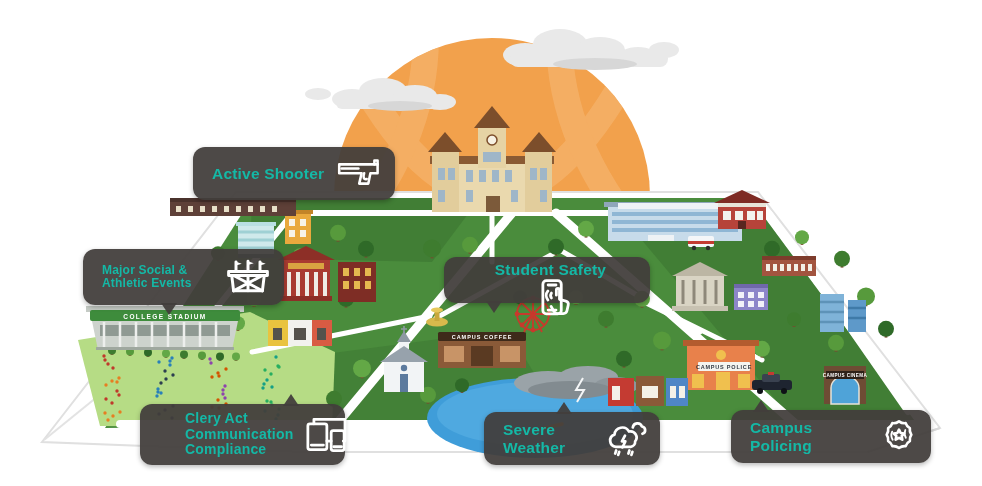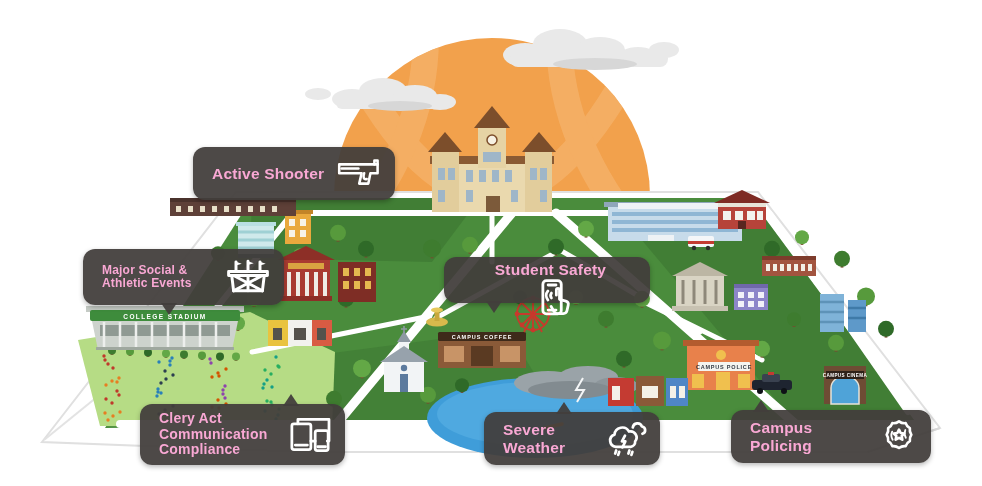--- a/index.html
+++ b/index.html
@@ -6,25 +6,25 @@
   .stage{
     position:relative;width:982px;height:486px;overflow:hidden;background:#ffffff;
     font-family:"Liberation Sans",sans-serif;
   }
   .scene-svg{position:absolute;left:0;top:0;}
   .banner-text{font-family:"Liberation Sans",sans-serif;font-weight:bold;fill:#ffffff;}
 
   
   .callout{
     position:absolute;display:flex;align-items:center;box-sizing:border-box;
-    background:rgba(66,62,59,0.94);border-radius:12px;color:#f9a8d4;
+    background:rgba(66,62,59,0.94);border-radius:12px;color:#14b8a6;
     padding:4px 12px 4px 19px;box-shadow:0 2px 5px rgba(0,0,0,0.28);z-index:5;
   }
   .co-label{flex:1;font-weight:bold;font-size:15.5px;line-height:1.12;letter-spacing:0.2px;}
-  .co-label.small{font-size:14px;}
+  .co-label.small{font-size:14px;margin-left:26px;}
   .co-label.mid{font-size:12px;}
   .co-icon{flex:none;margin-left:10px;display:flex;align-items:center;}
   .co-icon svg{stroke:#fff;fill:none;stroke-width:1.6;stroke-linecap:round;stroke-linejoin:round;}
   .tail{position:absolute;width:0;height:0;border-left:8px solid transparent;border-right:8px solid transparent;}
   .tail-down{bottom:-10px;border-top:12px solid rgba(66,62,59,0.94);}
   .tail-up{top:-10px;border-bottom:12px solid rgba(66,62,59,0.94);}
 
   #co-active-shooter{left:193px;top:147px;width:202px;height:53px;}
   #co-it-incidents{left:595px;top:147px;width:186px;height:53px;}
   #co-major-social{left:83px;top:249px;width:201px;height:56px;}

